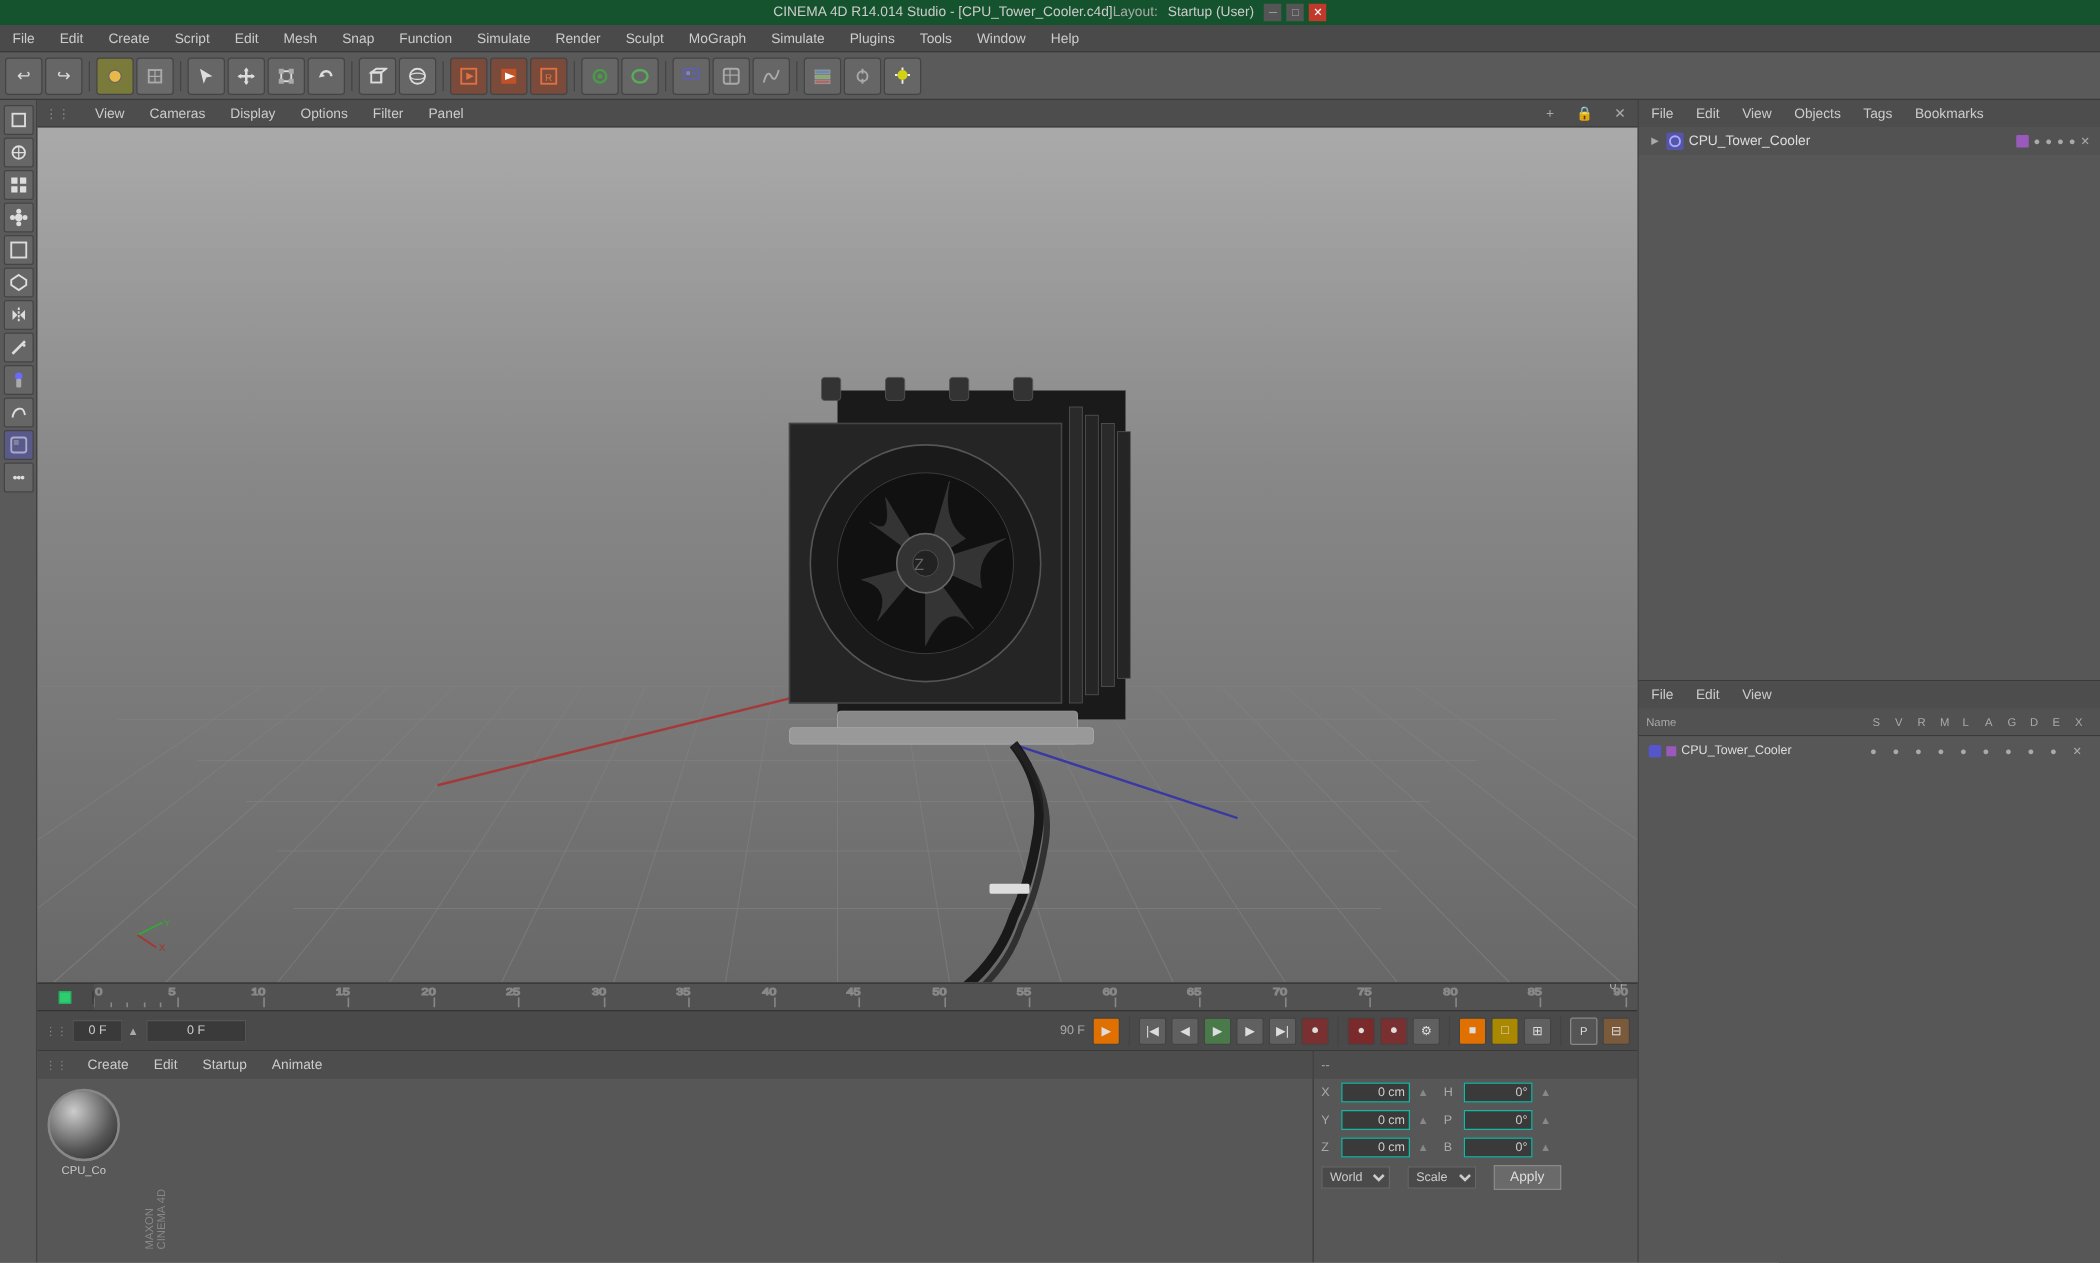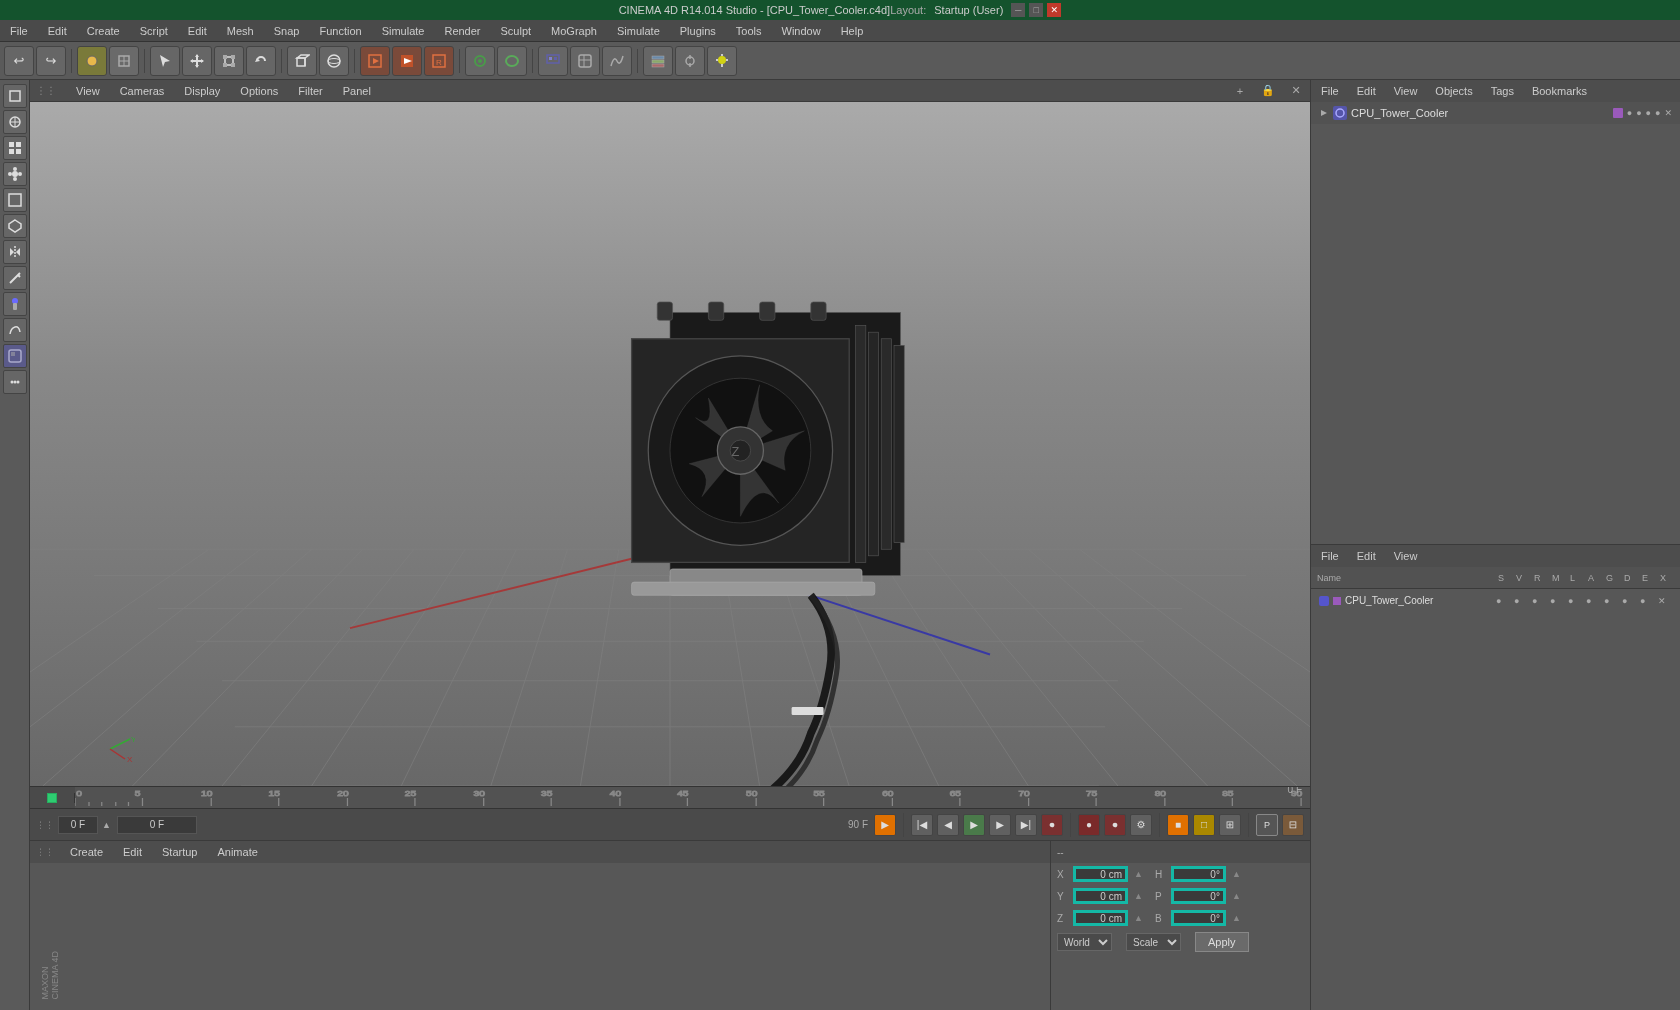--- a/index.html
+++ b/index.html
@@ -136,21 +136,21 @@
     }
     #transform-header {
       height: 22px; background: #4d4d4d; display: flex; align-items: center; padding: 0 6px;
       font-size: 10px; color: #aaa;
     }
     .coord-row {
       display: flex; align-items: center; padding: 2px 6px; gap: 4px; height: 22px;
     }
     .coord-label { width: 12px; color: #aaa; font-size: 10px; }
     .coord-input {
-      width: 55px; height: 16px; background: #3a3a3a; border: 3px solid #14b8a6;
+      width: 55px; height: 16px; background: #3a3a3a; border: 1px solid #14b8a6;
       color: #ccc; font-size: 10px; padding: 0 3px; text-align: right;
     }
 
     
     #right-panel {
       width: 370px; background: #5a5a5a; border-left: 1px solid #3a3a3a;
       display: flex; flex-direction: column;
     }
     #right-top {
       height: 50%; border-bottom: 1px solid #3a3a3a; display: flex; flex-direction: column;
@@ -707,20 +707,26 @@
 
       <div id="material-editor" style="flex:1;">
         <div id="material-menubar">
           <span style="color:#888;font-size:9px;">⋮⋮</span>
           <span class="menu-item">Create</span>
           <span class="menu-item">Edit</span>
           <span class="menu-item">Startup</span>
           <span class="menu-item">Animate</span>
         </div>
         <div id="material-content">
+          <div id="material-items">
+            <div class="material-item">
+              <div class="material-preview" style="background: radial-gradient(circle at 35% 30%, #ccc, #555 60%, #222);"></div>
+              <span class="material-name">CPU_Co</span>
+            </div>
+          </div>
 
           <div style="position:relative;flex:1;">
             <div id="branding" style="position:absolute;bottom:10px;left:10px;font-size:9px;color:#888;writing-mode:vertical-rl;transform:rotate(180deg);">
               MAXON<br>CINEMA 4D
             </div>
           </div>
         </div>
       </div>
 
       <div id="transform-panel">

